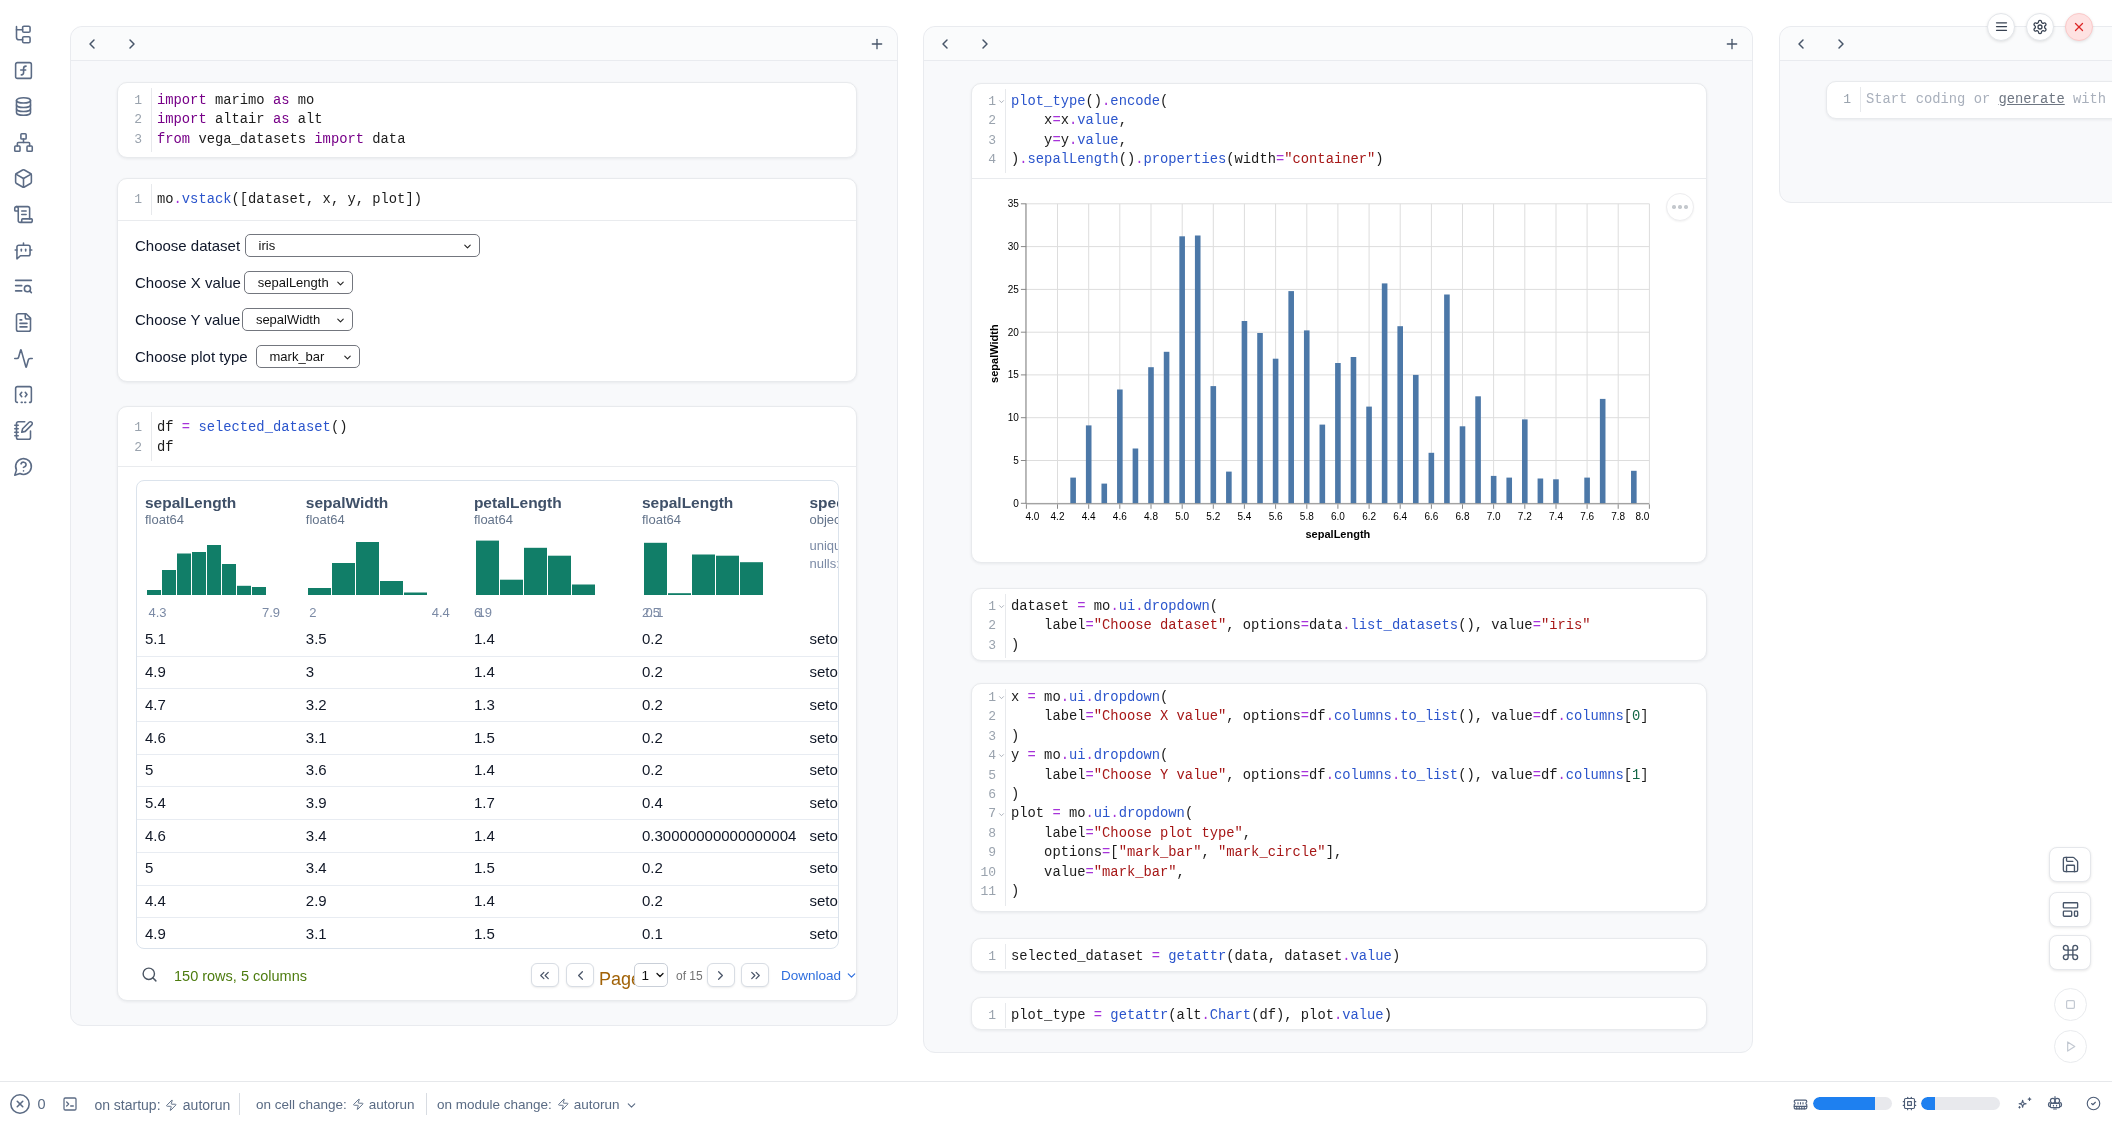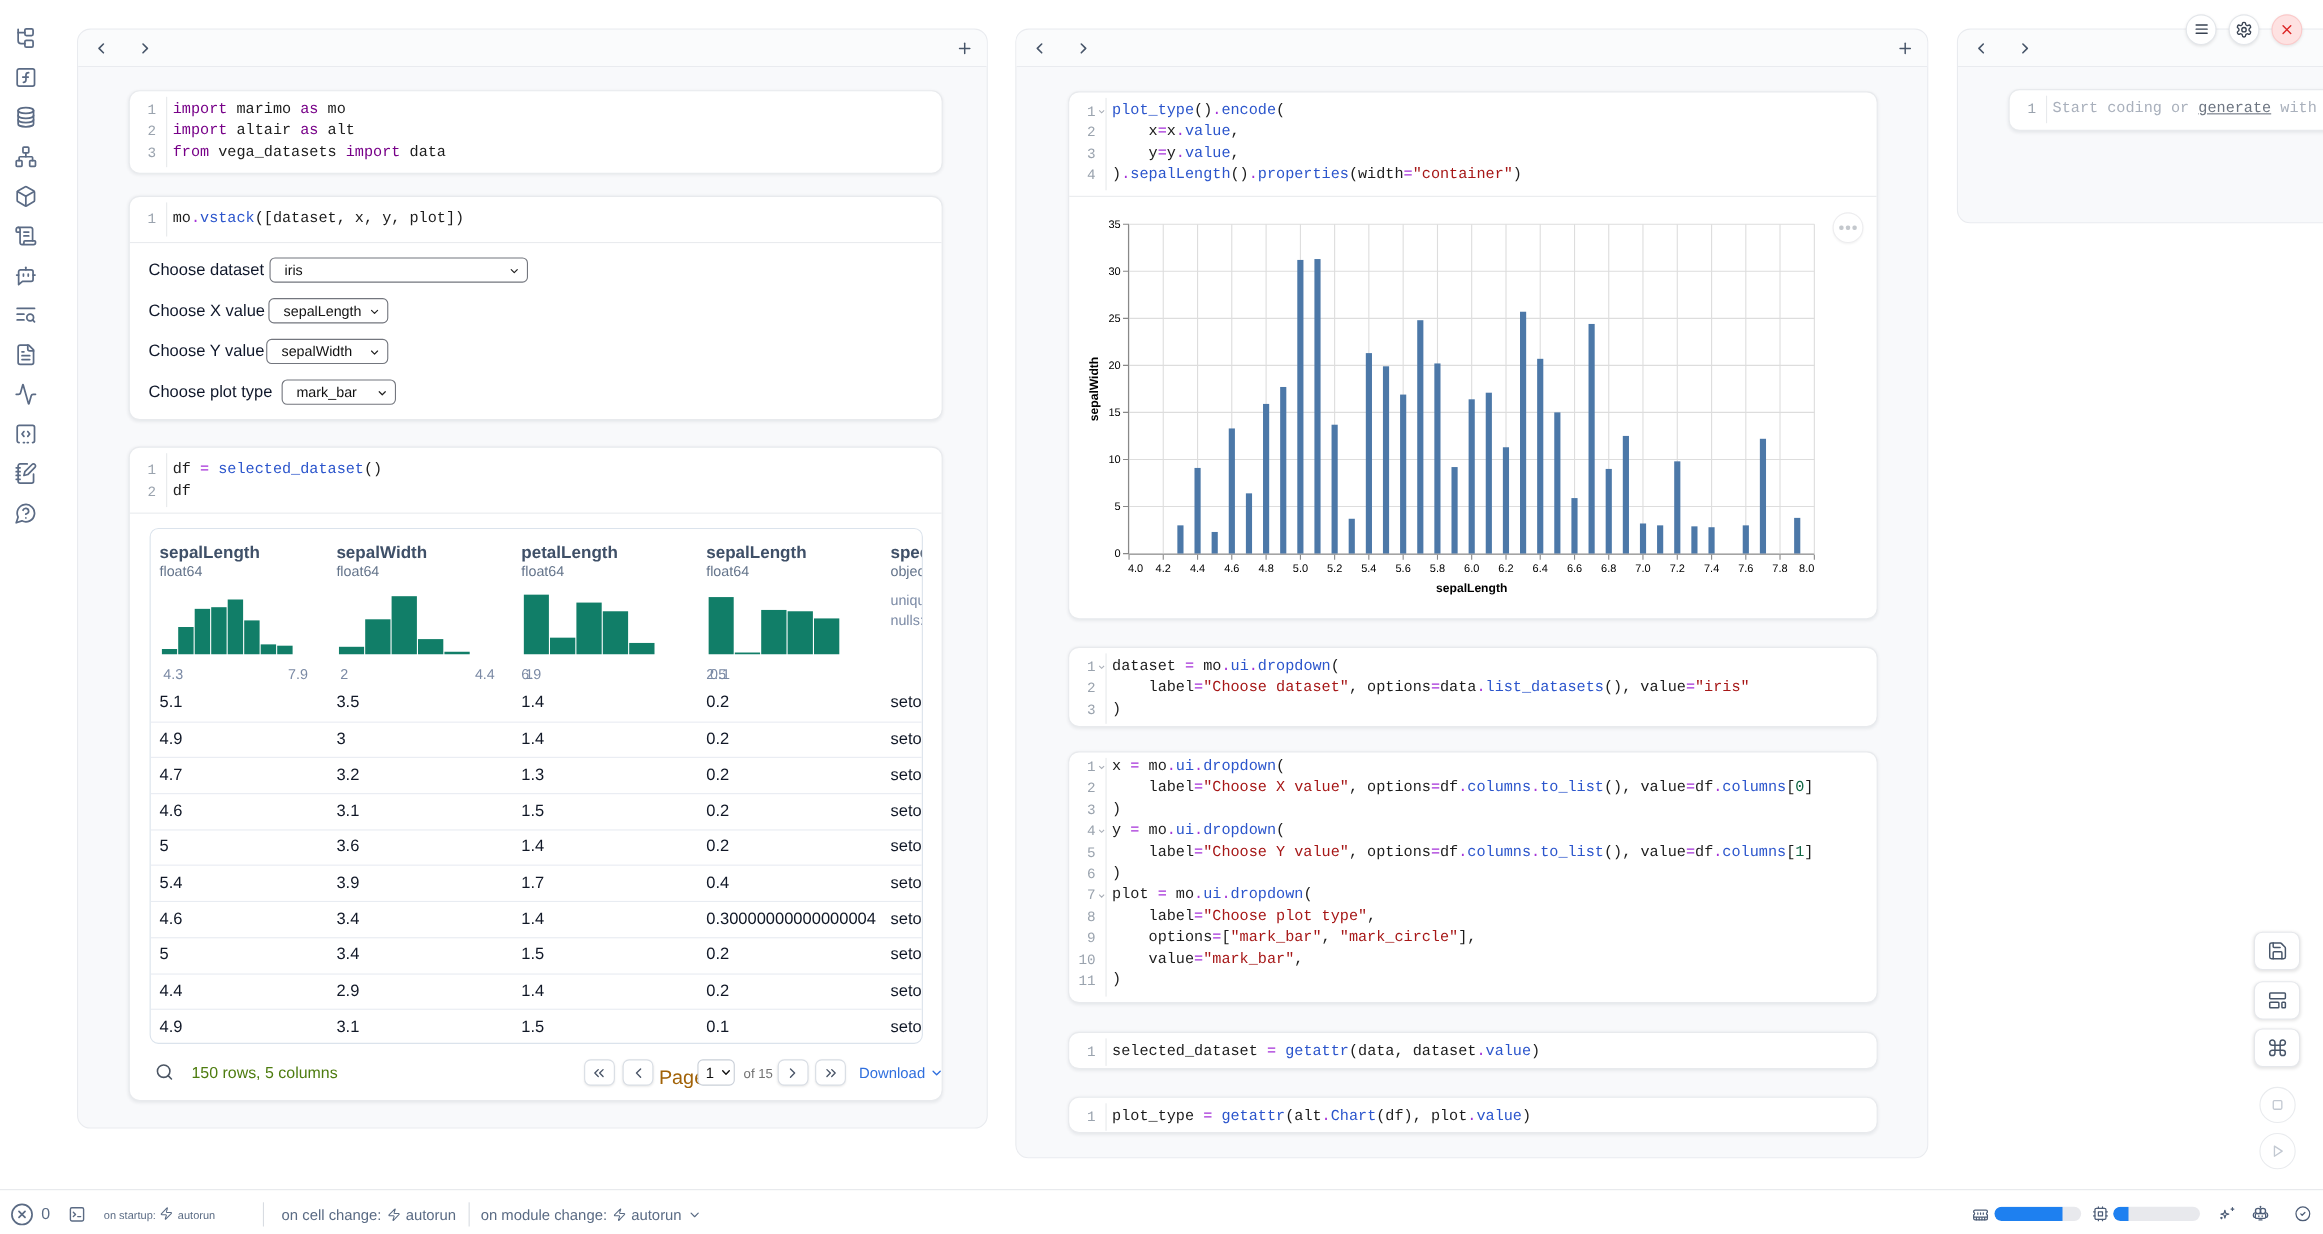--- a/index.html
+++ b/index.html
@@ -736,21 +736,21 @@
       <circle cx="12" cy="12" r="10"></circle>
       <path d="m15 9-6 6"></path>
       <path d="m9 9 6 6"></path>
     </svg></div>
 <div class="abs" style="left:37.6px;top:1096px;font-size:14.5px;color:#5a6b84">0</div>
 <div class="abs" style="left:62px;top:1095.5px"><svg style="" width="16" height="16" viewBox="0 0 24 24" fill="none" stroke="#5b6b84" stroke-width="1.9" stroke-linecap="round" stroke-linejoin="round">
       <rect x="3" y="3" width="18" height="18" rx="2"></rect>
       <path d="m7 9 3 3-3 3"></path>
       <path d="M13 15h4"></path>
     </svg></div>
-<div class="abs" style="left:94.4px;top:1096.5px;font-size:10px;color:#5a6b84;white-space:nowrap">on startup: <svg style="vertical-align:-1.5px;margin:0 1px" width="12.5" height="12.5" viewBox="0 0 24 24" fill="none" stroke="#5a6b84" stroke-width="1.8" stroke-linecap="round" stroke-linejoin="round">
+<div class="abs" style="left:94.4px;top:1096.5px;font-size:14px;color:#5a6b84;white-space:nowrap">on startup: <svg style="vertical-align:-1.5px;margin:0 1px" width="12.5" height="12.5" viewBox="0 0 24 24" fill="none" stroke="#5a6b84" stroke-width="1.8" stroke-linecap="round" stroke-linejoin="round">
       <path d="M4 14a1 1 0 0 1-.78-1.63l9.9-10.2a.5.5 0 0 1 .86.46l-1.92 6.02A1 1 0 0 0 13 10h7a1 1 0 0 1 .78 1.63l-9.9 10.2a.5.5 0 0 1-.86-.46l1.92-6.02A1 1 0 0 0 11 14z"></path>
     </svg> autorun</div>
 <div class="abs sbsep" style="left:239px;top:1093px"></div>
 <div class="abs" style="left:256px;top:1096.5px;font-size:13.5px;color:#5a6b84;white-space:nowrap">on cell change: <svg style="vertical-align:-1.5px;margin:0 1px" width="12.5" height="12.5" viewBox="0 0 24 24" fill="none" stroke="#5a6b84" stroke-width="1.8" stroke-linecap="round" stroke-linejoin="round">
       <path d="M4 14a1 1 0 0 1-.78-1.63l9.9-10.2a.5.5 0 0 1 .86.46l-1.92 6.02A1 1 0 0 0 13 10h7a1 1 0 0 1 .78 1.63l-9.9 10.2a.5.5 0 0 1-.86-.46l1.92-6.02A1 1 0 0 0 11 14z"></path>
     </svg> autorun</div>
 <div class="abs sbsep" style="left:425.5px;top:1093px"></div>
 <div class="abs" style="left:437px;top:1096.5px;font-size:13.5px;color:#5a6b84;white-space:nowrap">on module change: <svg style="vertical-align:-1.5px;margin:0 1px" width="12.5" height="12.5" viewBox="0 0 24 24" fill="none" stroke="#5a6b84" stroke-width="1.8" stroke-linecap="round" stroke-linejoin="round">
       <path d="M4 14a1 1 0 0 1-.78-1.63l9.9-10.2a.5.5 0 0 1 .86.46l-1.92 6.02A1 1 0 0 0 13 10h7a1 1 0 0 1 .78 1.63l-9.9 10.2a.5.5 0 0 1-.86-.46l1.92-6.02A1 1 0 0 0 11 14z"></path>
     </svg> autorun</div>

